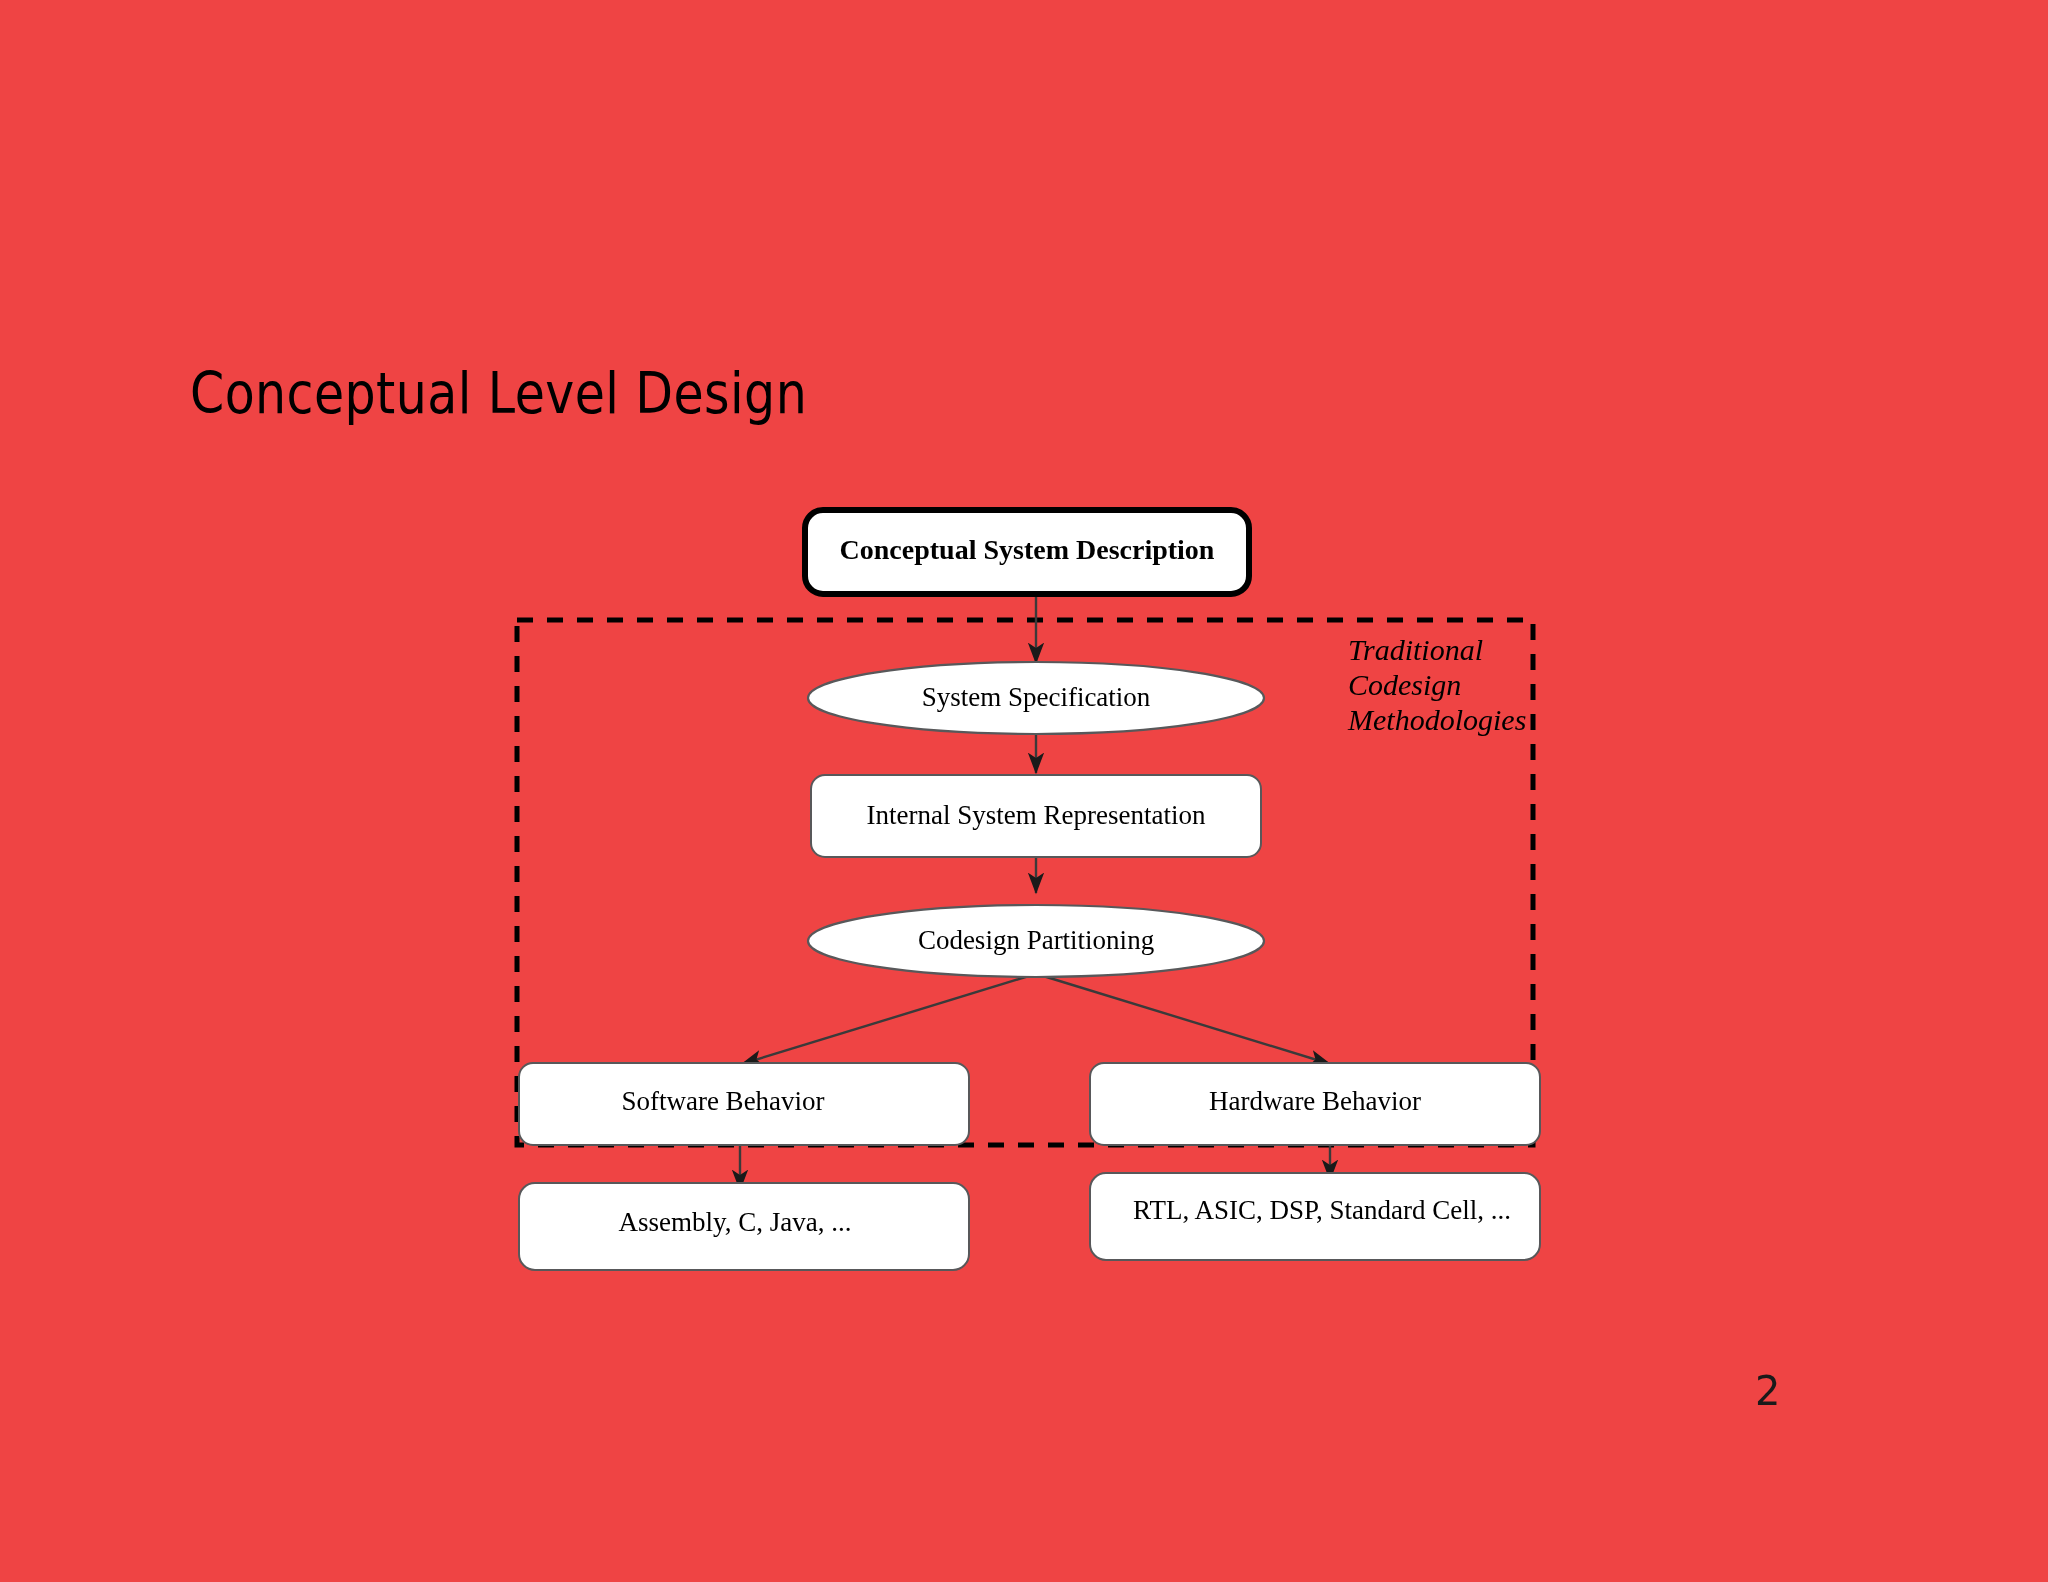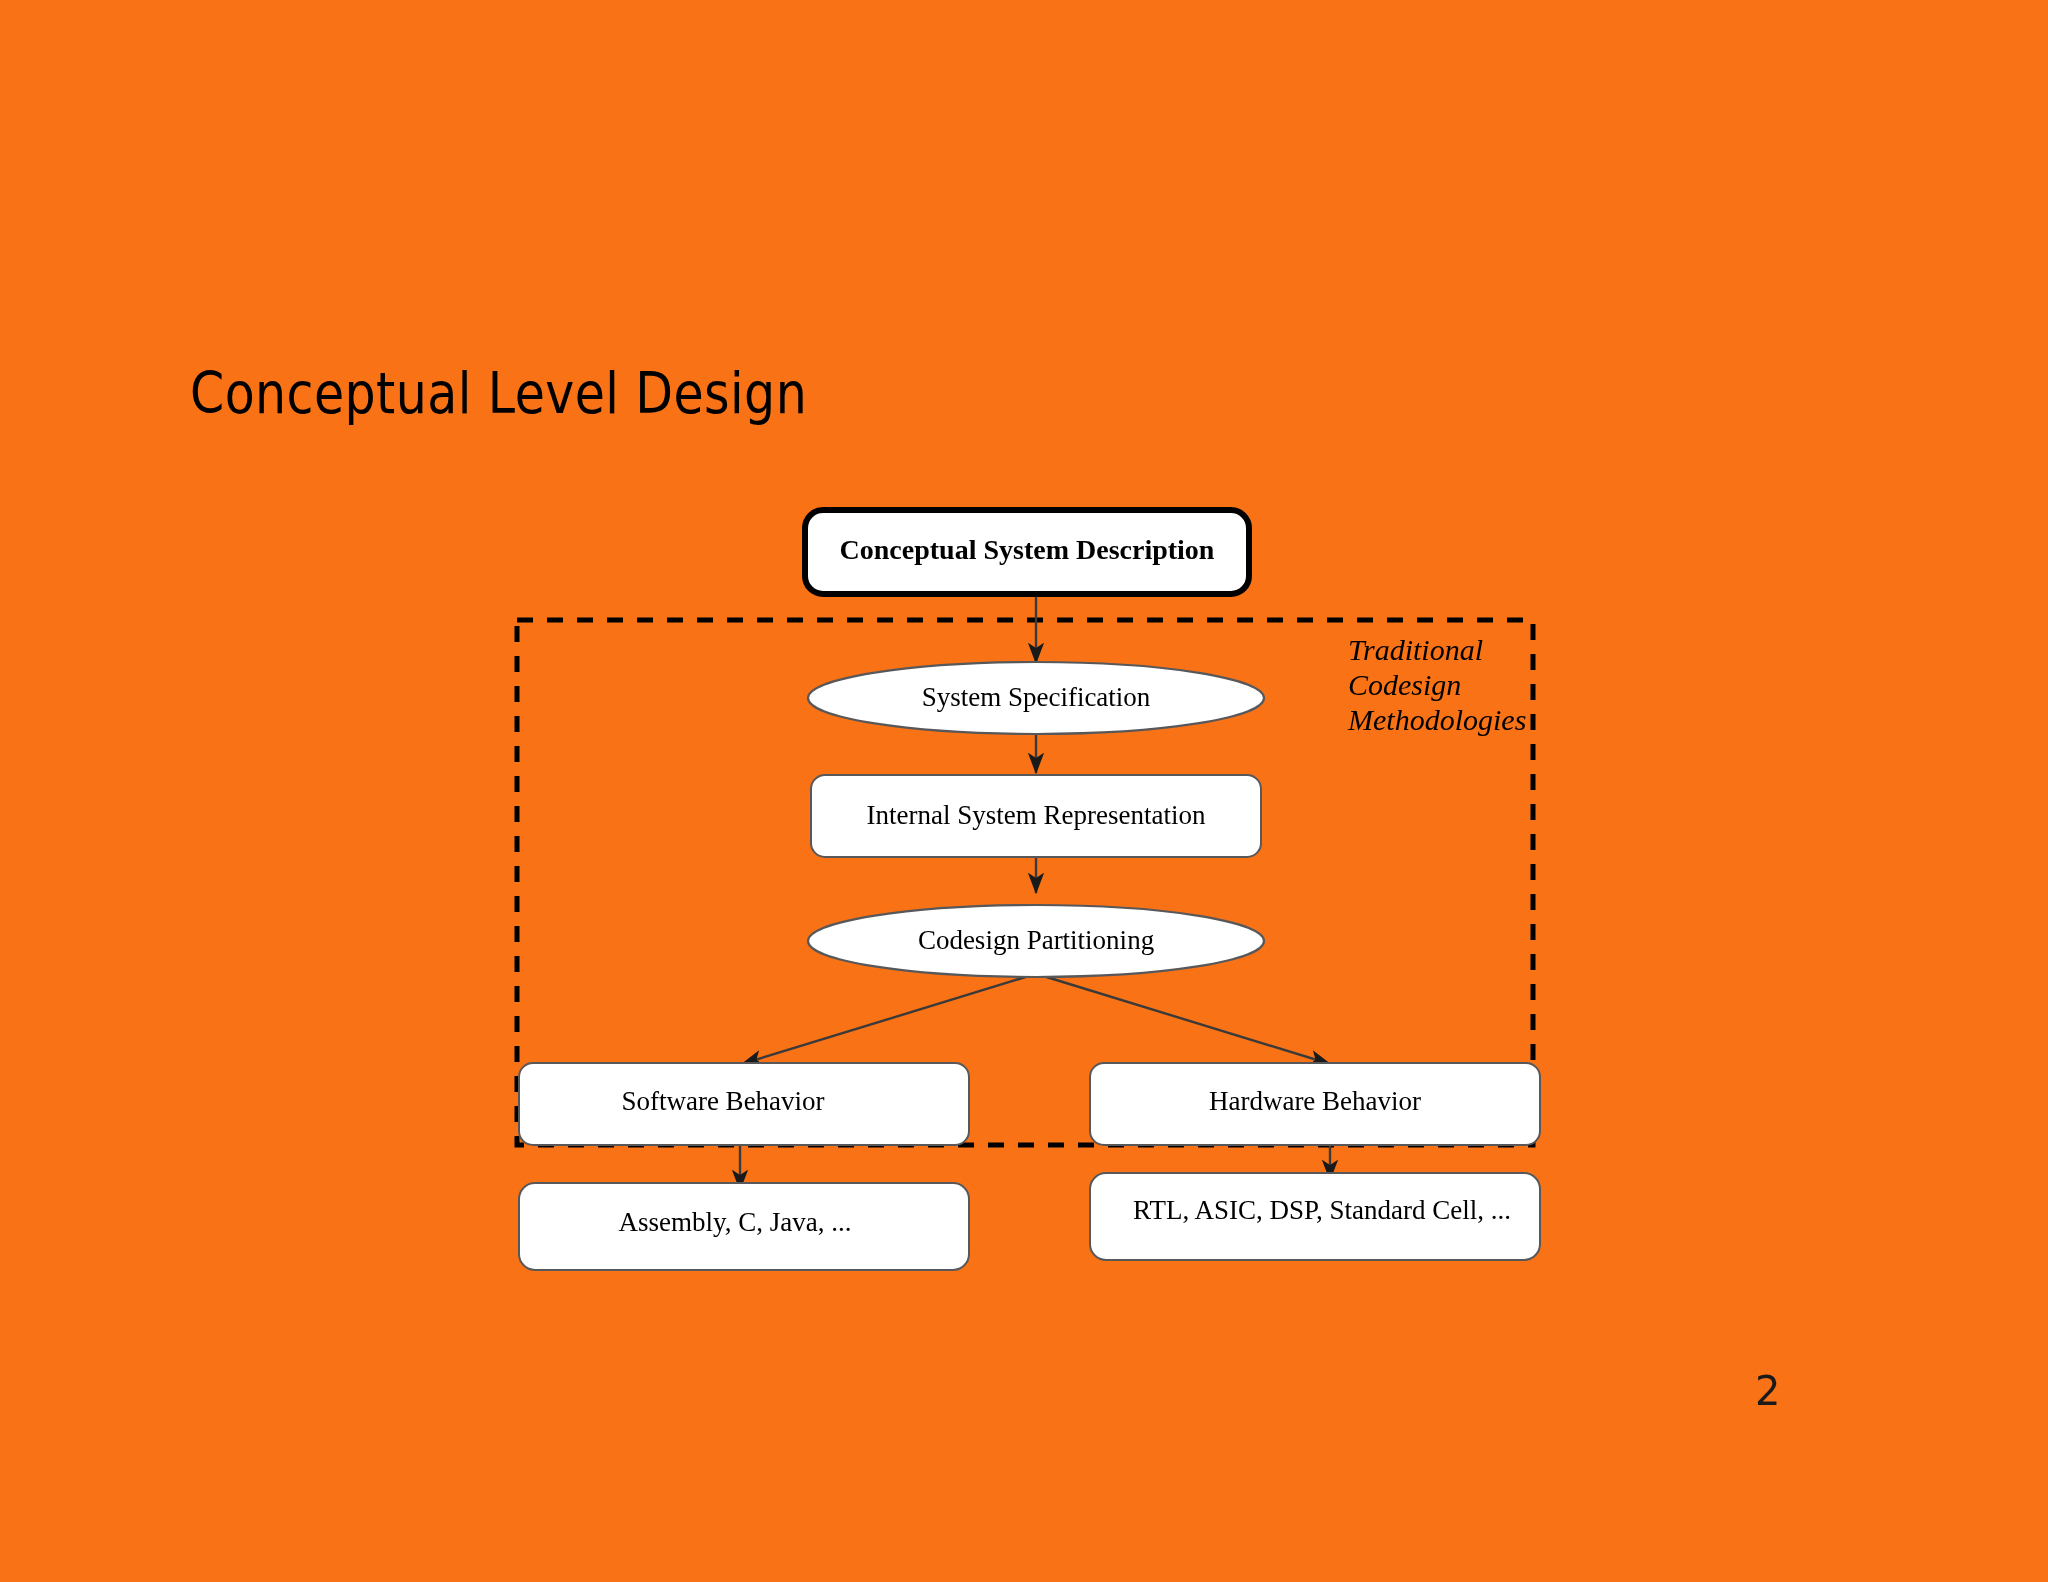--- a/index.html
+++ b/index.html
@@ -11,21 +11,21 @@
   body {
     width: 2048px;
     height: 1582px;
     position: relative;
     overflow: hidden;
     font-family: "DejaVu Sans", sans-serif;
   }
   .slide {
     position: absolute;
     inset: 0;
-    background: #f97316;
+    background: #ef4444;
   }
   #slide-title {
     position: absolute;
     left: 190px;
     top: 360px;
     font-family: "DejaVu Sans", sans-serif;
     font-size: 57px;
     font-weight: 400;
     letter-spacing: 0.5px;
     color: #000000;

